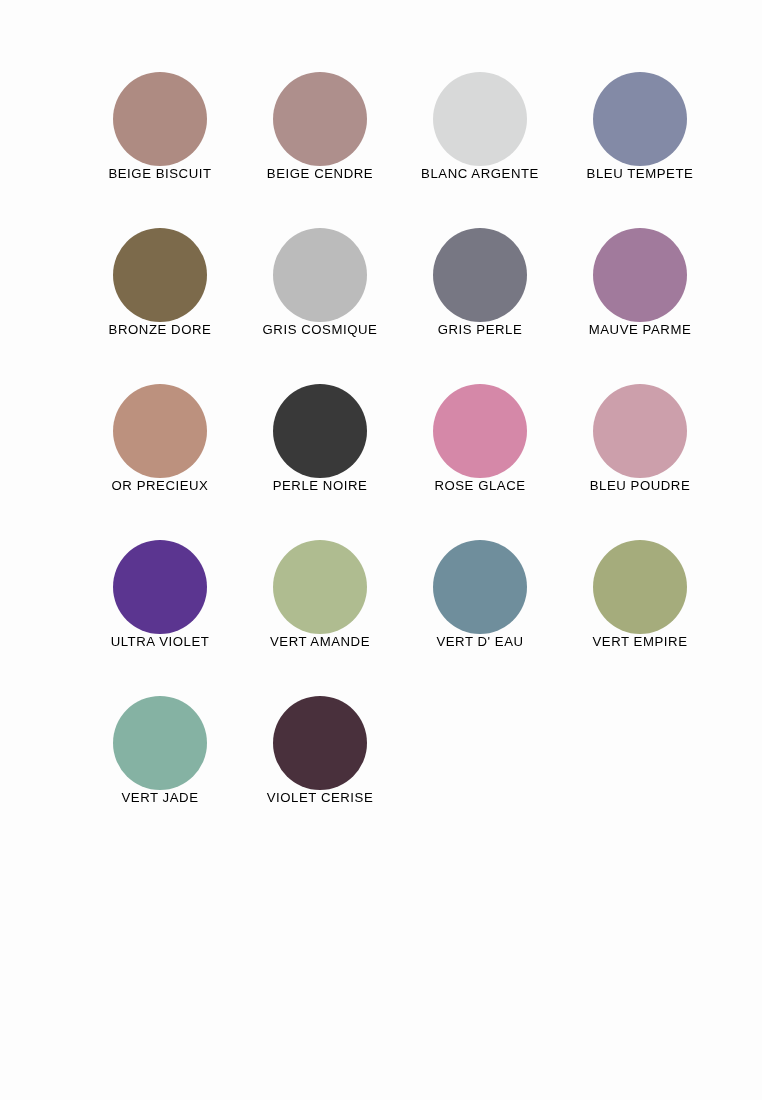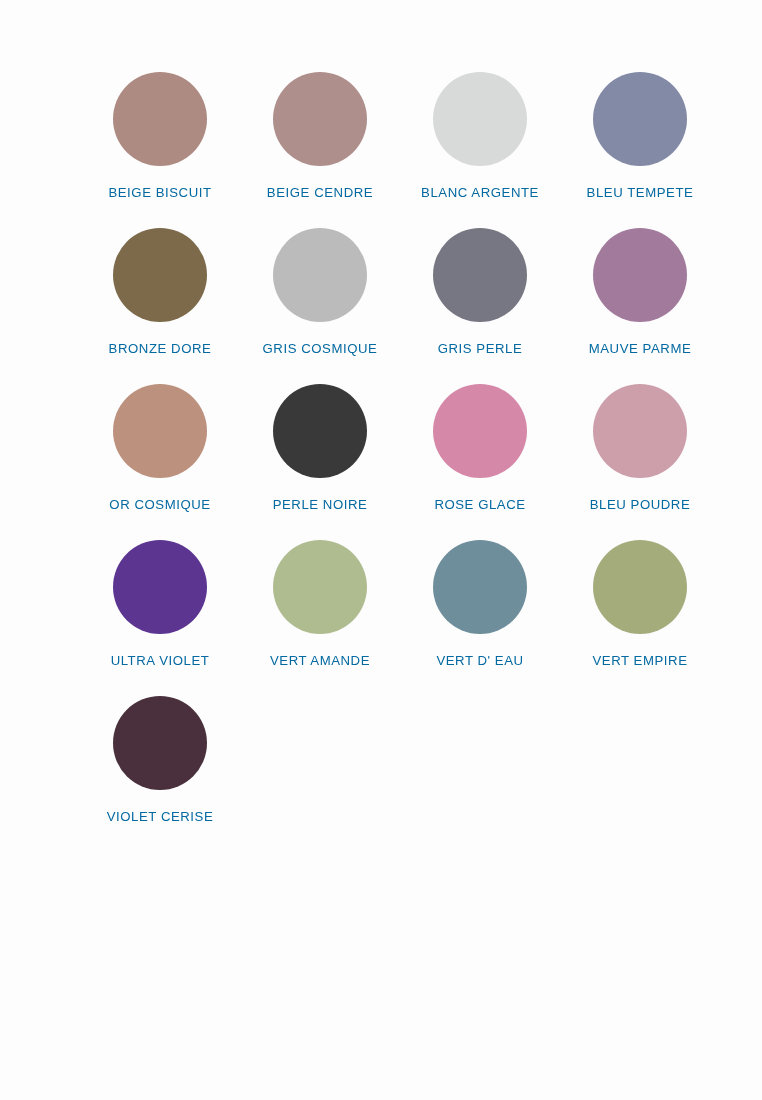--- a/index.html
+++ b/index.html
@@ -34,24 +34,23 @@
     align-items: center;
     width: 160px;
   }
   .swatch-circle {
     width: 94px;
     height: 94px;
     border-radius: 50%;
     display: block;
   }
   .swatch-label {
-    margin-top: 19px;
     font-size: 13.2px;
     letter-spacing: 0.55px;
-    color: #0369a1;
+    color: #000000;
     text-align: center;
     white-space: nowrap;
     font-weight: 400;
   }
 </style>
 </head>
 <body>
 
 <div class="palette-sheet">
   <div class="swatch-grid">
@@ -82,21 +81,21 @@
       <div class="swatch-cell">
         <span class="swatch-circle" style="background: rgb(119, 119, 131);"></span>
         <span class="swatch-label">GRIS PERLE</span>
       </div>
       <div class="swatch-cell">
         <span class="swatch-circle" style="background: rgb(161, 122, 156);"></span>
         <span class="swatch-label">MAUVE PARME</span>
       </div>
       <div class="swatch-cell">
         <span class="swatch-circle" style="background: rgb(188, 145, 126);"></span>
-        <span class="swatch-label">OR COSMIQUE</span>
+        <span class="swatch-label">OR PRECIEUX</span>
       </div>
       <div class="swatch-cell">
         <span class="swatch-circle" style="background: rgb(57, 57, 57);"></span>
         <span class="swatch-label">PERLE NOIRE</span>
       </div>
       <div class="swatch-cell">
         <span class="swatch-circle" style="background: rgb(213, 136, 168);"></span>
         <span class="swatch-label">ROSE GLACE</span>
       </div>
       <div class="swatch-cell">
@@ -113,17 +112,21 @@
       </div>
       <div class="swatch-cell">
         <span class="swatch-circle" style="background: rgb(111, 142, 156);"></span>
         <span class="swatch-label">VERT D' EAU</span>
       </div>
       <div class="swatch-cell">
         <span class="swatch-circle" style="background: rgb(165, 172, 124);"></span>
         <span class="swatch-label">VERT EMPIRE</span>
       </div>
       <div class="swatch-cell">
+        <span class="swatch-circle" style="background: rgb(133, 178, 163);"></span>
+        <span class="swatch-label">VERT JADE</span>
+      </div>
+      <div class="swatch-cell">
         <span class="swatch-circle" style="background: rgb(73, 48, 60);"></span>
         <span class="swatch-label">VIOLET CERISE</span>
       </div>
     </div>
 </div>
 
 </body></html>

